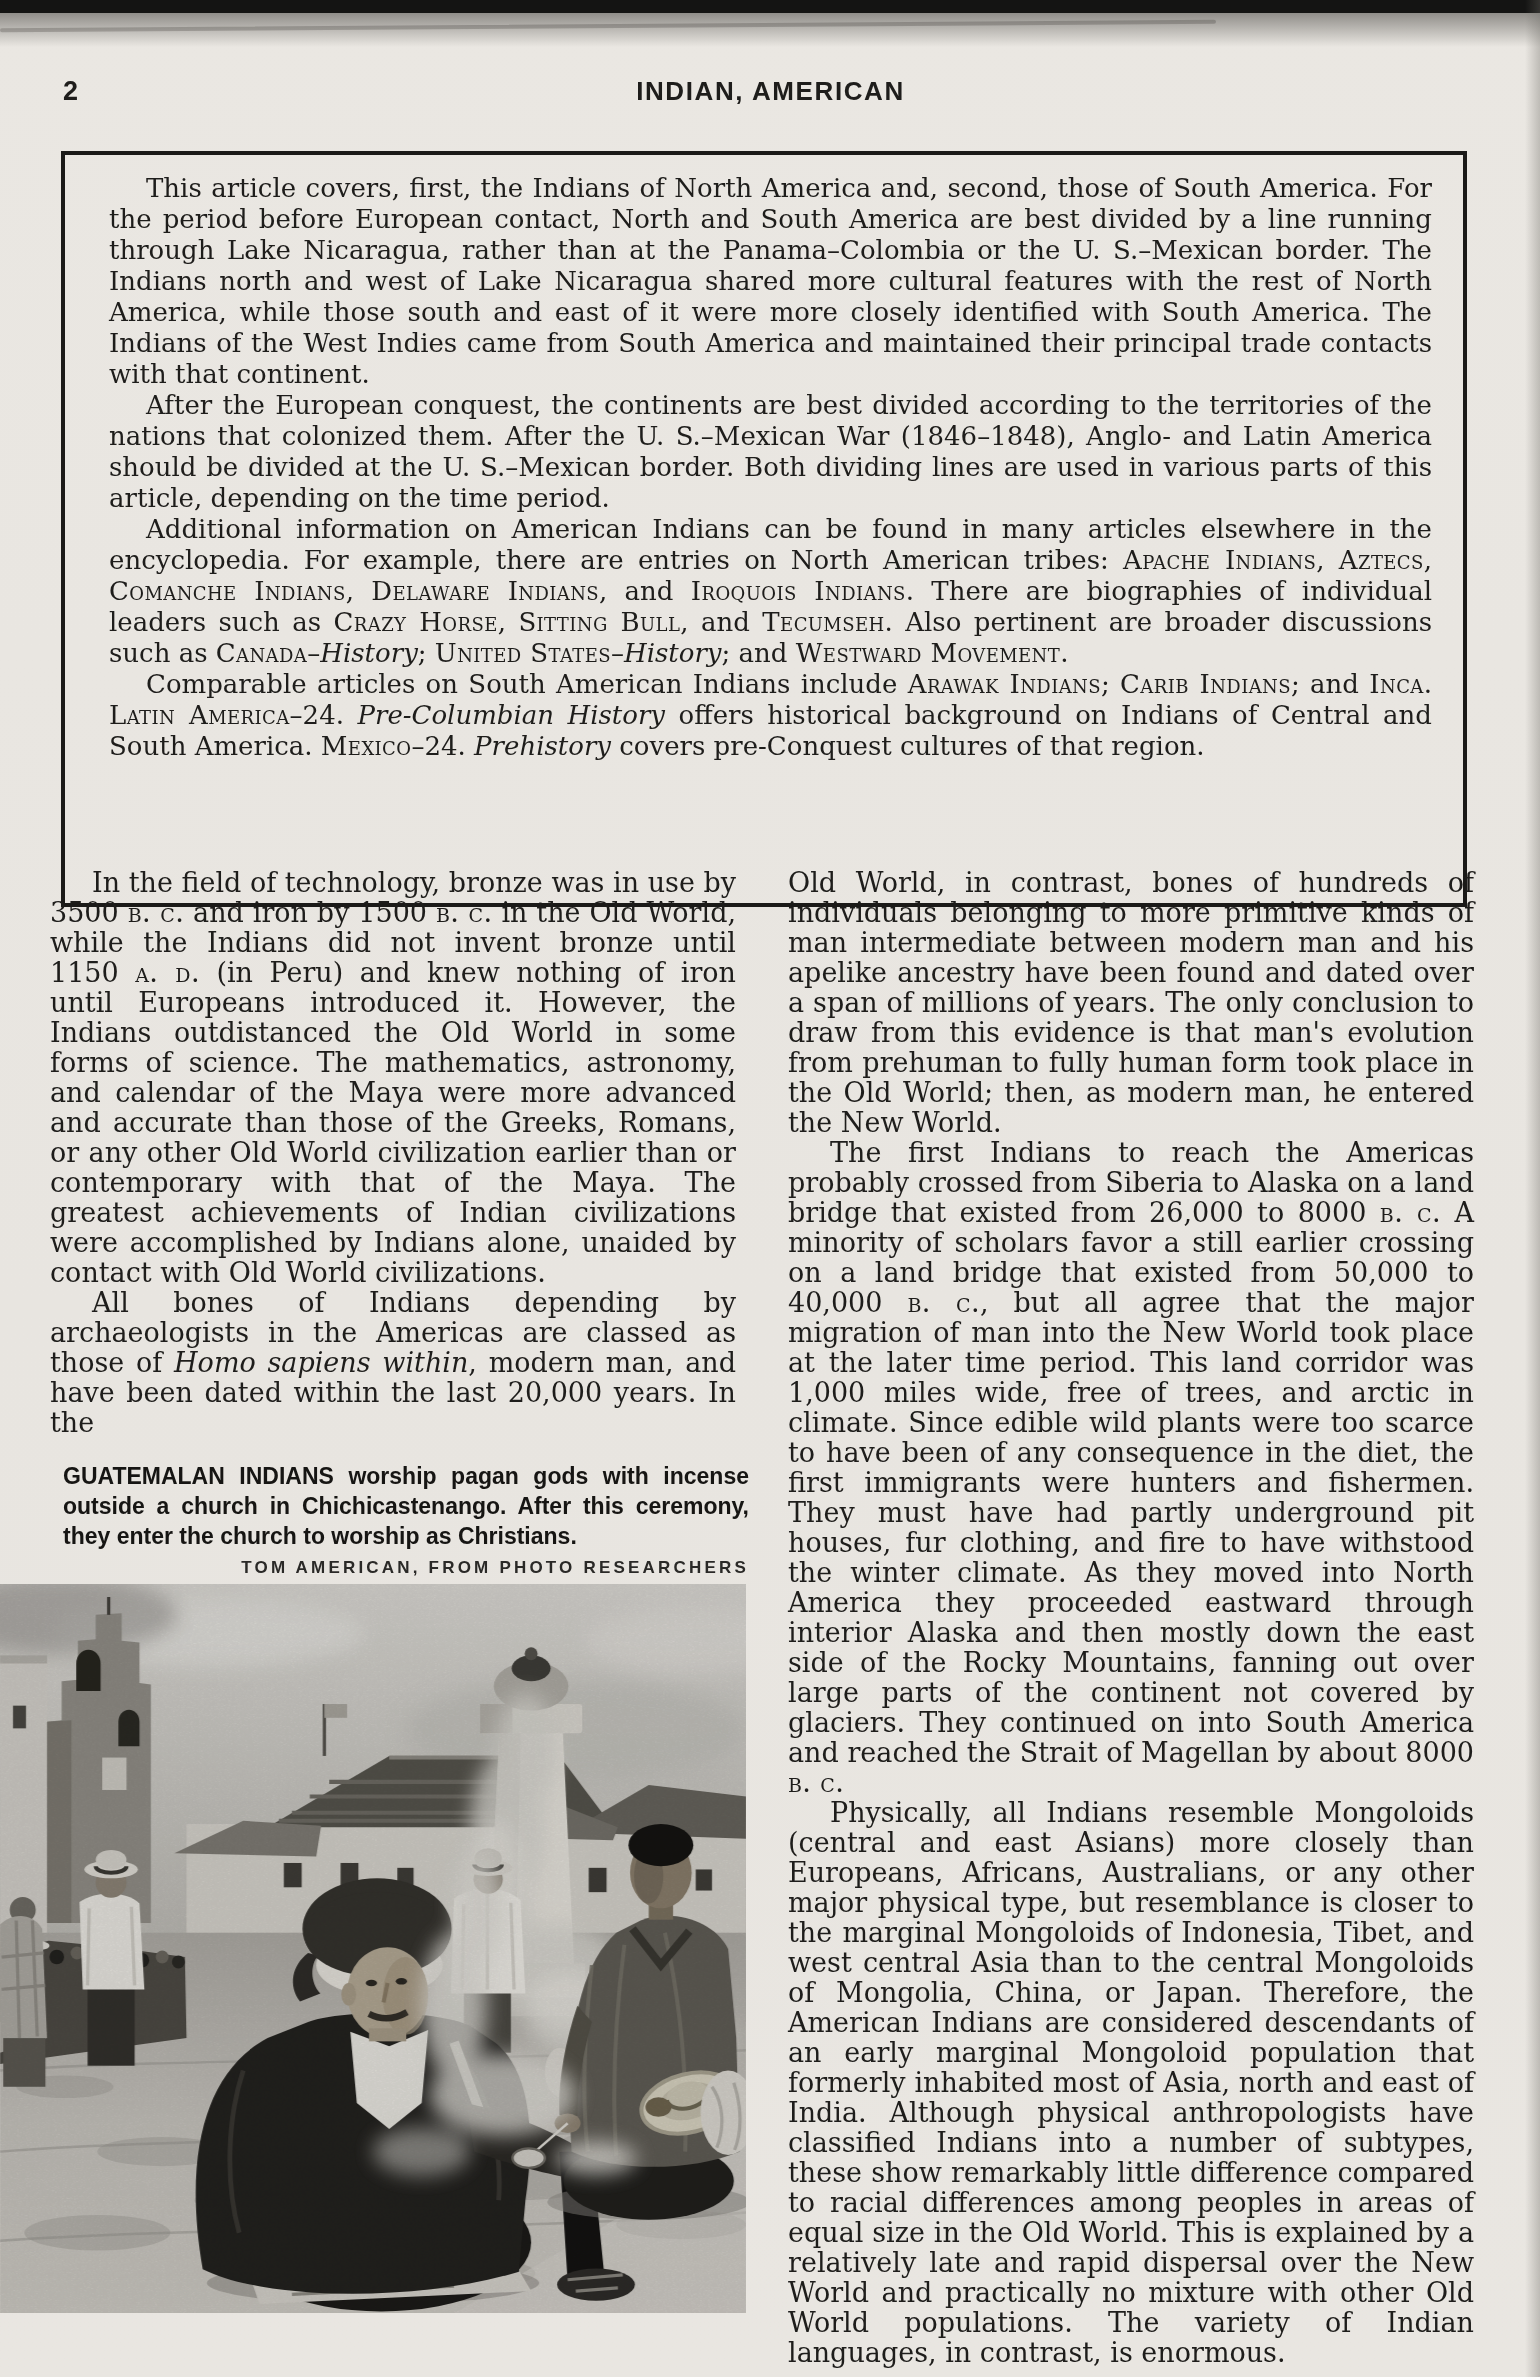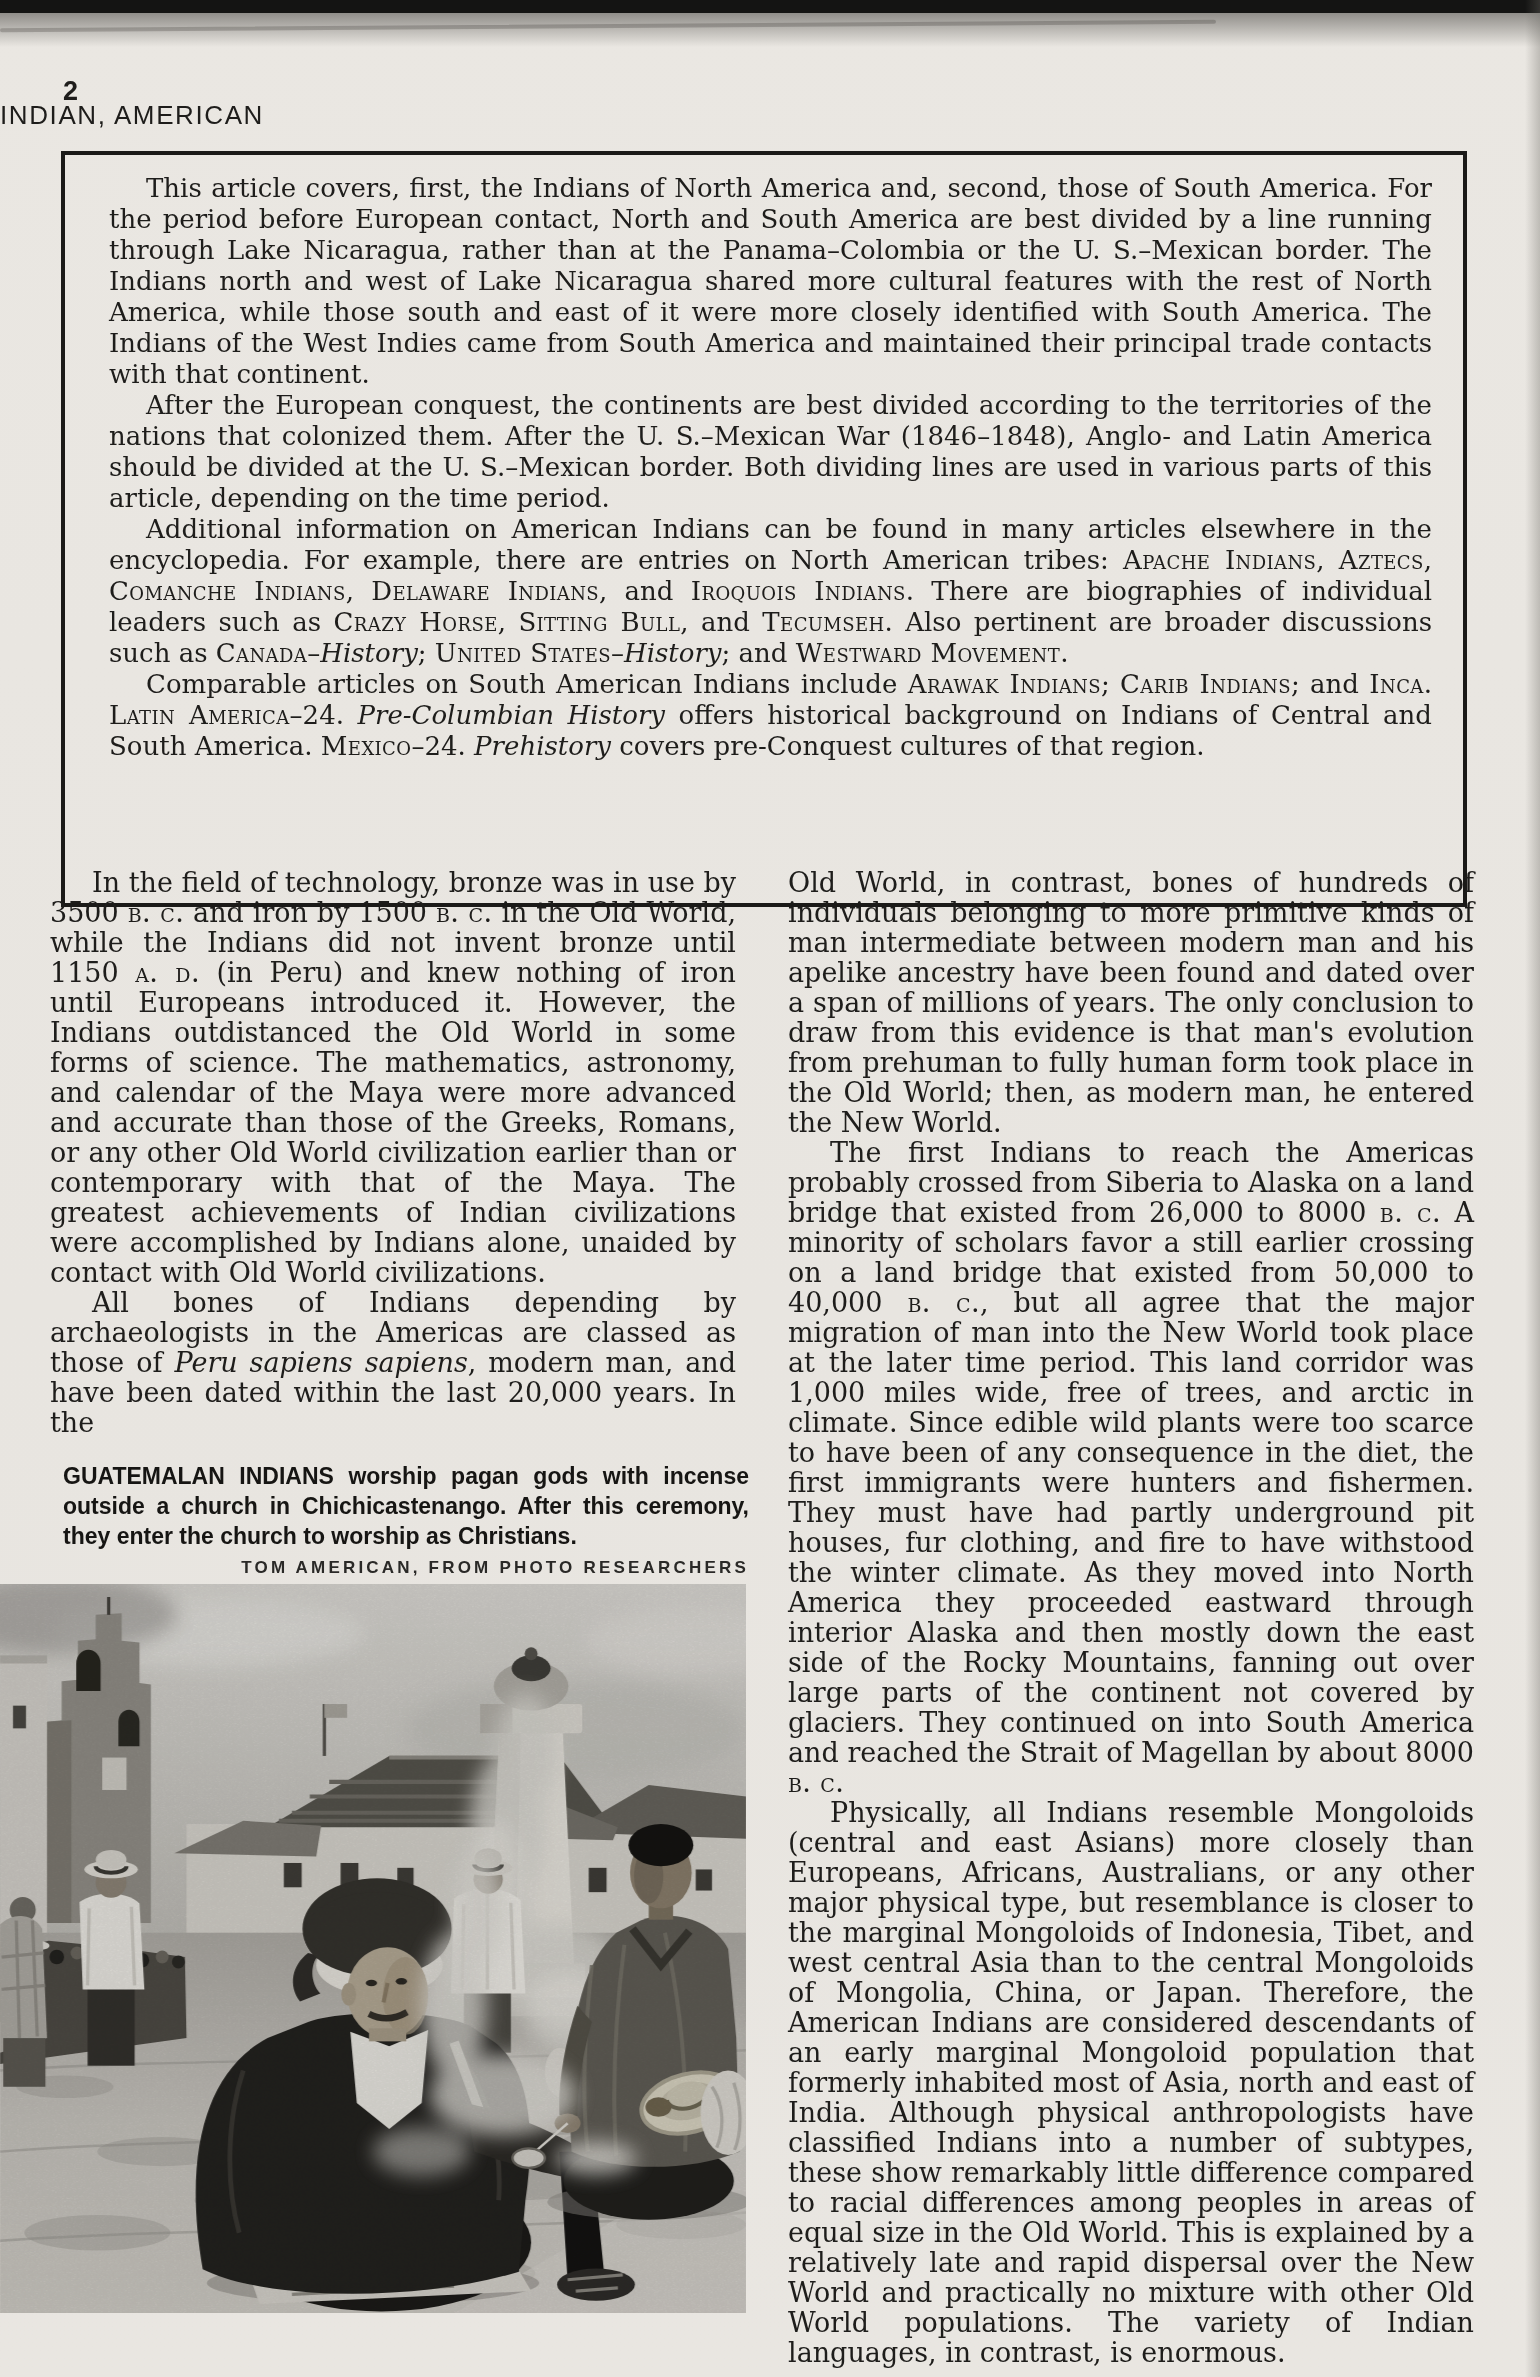--- a/index.html
+++ b/index.html
@@ -10,22 +10,22 @@
   .scan-top{position:absolute;left:0;top:0;width:1541px;height:13px;background:#141413;}
   .scan-top-fade{position:absolute;left:0;top:13px;width:1541px;height:34px;
         background:linear-gradient(180deg,rgba(70,68,64,.55),rgba(70,68,64,0));}
   .scan-streak{position:absolute;left:0;top:24px;width:1216px;height:4px;
         background:rgba(60,58,55,.28);transform:rotate(-.4deg);border-radius:2.4px;}
   .scan-right{position:absolute;right:0;top:0;width:16px;height:2377px;
         background:linear-gradient(270deg,rgba(110,108,102,.38),rgba(110,108,102,0));}
   
   .pagenum{position:absolute;left:63px;top:76px;font-family:"Liberation Sans",sans-serif;
         font-weight:700;font-size:27px;}
-  .title{position:absolute;left:0;top:76px;width:1541px;text-align:left;
-        font-family:"Liberation Sans",sans-serif;font-weight:400;font-size:26px;letter-spacing:1.6px;margin-top:24px;}
+  .title{position:absolute;left:0;top:76px;width:1541px;text-align:center;
+        font-family:"Liberation Sans",sans-serif;font-weight:700;font-size:26px;letter-spacing:1.6px;}
   
   .introbox{position:absolute;left:61px;top:151px;width:1406px;height:756px;box-sizing:border-box;
         border:4px solid #1b1a18;padding:18px 31px 8px 44px;overflow:hidden;}
   .introbox p{margin:0;font-size:26px;line-height:31px;text-align:justify;text-indent:37px;}
   
   .col{position:absolute;top:868px;width:686px;}
   .col-left{left:50px;}
   .col-right{left:788px;}
   .col p{margin:0;font-size:27px;line-height:30px;text-align:justify;text-indent:42px;}
   .col p.cont{text-indent:0;}
@@ -55,21 +55,21 @@
 
   <div class="introbox">
     <p><span>This article covers, first, the Indians of North America and, second, those of South America. For the period before European contact, North and South America are best divided by a line running through Lake Nicaragua, rather than at the Panama–Colombia or the U. S.–Mexican border. The Indians north and west of Lake Nicaragua shared more cultural features with the rest of North America, while those south and east of it were more closely identified with South America. The Indians of the West Indies came from South America and maintained their principal trade contacts with that continent.</span></p>
     <p><span>After the European conquest, the continents are best divided according to the territories of the nations that colonized them. After the U. S.–Mexican War (1846–1848), Anglo- and Latin America should be divided at the U. S.–Mexican border. Both dividing lines are used in various parts of this article, depending on the time period.</span></p>
     <p><span>Additional information on American Indians can be found in many articles elsewhere in the encyclopedia. For example, there are entries on North American tribes: </span><span class="seg-sc">Apache Indians</span><span>, </span><span class="seg-sc">Aztecs</span><span>, </span><span class="seg-sc">Comanche Indians</span><span>, </span><span class="seg-sc">Delaware Indians</span><span>, and </span><span class="seg-sc">Iroquois Indians</span><span>. There are biographies of individual leaders such as </span><span class="seg-sc">Crazy Horse</span><span>, </span><span class="seg-sc">Sitting Bull</span><span>, and </span><span class="seg-sc">Tecumseh</span><span>. Also pertinent are broader discussions such as </span><span class="seg-sc">Canada</span><span>–</span><span class="seg-it">History</span><span>; </span><span class="seg-sc">United States</span><span>–</span><span class="seg-it">History</span><span>; and </span><span class="seg-sc">Westward Movement</span><span>.</span></p>
     <p><span>Comparable articles on South American Indians include </span><span class="seg-sc">Arawak Indians</span><span>; </span><span class="seg-sc">Carib Indians</span><span>; and </span><span class="seg-sc">Inca</span><span>. </span><span class="seg-sc">Latin America</span><span>–24. </span><span class="seg-it">Pre-Columbian History</span><span> offers historical background on Indians of Central and South America. </span><span class="seg-sc">Mexico</span><span>–24. </span><span class="seg-it">Prehistory</span><span> covers pre-Conquest cultures of that region.</span></p>
   </div>
 
   <div class="col col-left">
     <p><span>In the field of technology, bronze was in use by 3500 </span><span class="seg-sc">b. c.</span><span> and iron by 1500 </span><span class="seg-sc">b. c.</span><span> in the Old World, while the Indians did not invent bronze until 1150 </span><span class="seg-sc">a. d.</span><span> (in Peru) and knew nothing of iron until Europeans introduced it. However, the Indians outdistanced the Old World in some forms of science. The mathematics, astronomy, and calendar of the Maya were more advanced and accurate than those of the Greeks, Romans, or any other Old World civilization earlier than or contemporary with that of the Maya. The greatest achievements of Indian civilizations were accomplished by Indians alone, unaided by contact with Old World civilizations.</span></p>
-    <p><span>All bones of Indians depending by archaeologists in the Americas are classed as those of </span><span class="seg-it">Peru sapiens sapiens</span><span>, modern man, and have been dated within the last 20,000 years. In the</span></p>
+    <p><span>All bones of Indians depending by archaeologists in the Americas are classed as those of </span><span class="seg-it">Homo sapiens within</span><span>, modern man, and have been dated within the last 20,000 years. In the</span></p>
   </div>
 
   <div class="col col-right">
     <p class="cont"><span>Old World, in contrast, bones of hundreds of individuals belonging to more primitive kinds of man intermediate between modern man and his apelike ancestry have been found and dated over a span of millions of years. The only conclusion to draw from this evidence is that man's evolution from prehuman to fully human form took place in the Old World; then, as modern man, he entered the New World.</span></p>
     <p><span>The first Indians to reach the Americas probably crossed from Siberia to Alaska on a land bridge that existed from 26,000 to 8000 </span><span class="seg-sc">b. c.</span><span> A minority of scholars favor a still earlier crossing on a land bridge that existed from 50,000 to 40,000 </span><span class="seg-sc">b. c.</span><span>, but all agree that the major migration of man into the New World took place at the later time period. This land corridor was 1,000 miles wide, free of trees, and arctic in climate. Since edible wild plants were too scarce to have been of any consequence in the diet, the first immigrants were hunters and fishermen. They must have had partly underground pit houses, fur clothing, and fire to have withstood the winter climate. As they moved into North America they proceeded eastward through interior Alaska and then mostly down the east side of the Rocky Mountains, fanning out over large parts of the continent not covered by glaciers. They continued on into South America and reached the Strait of Magellan by about 8000 </span><span class="seg-sc">b. c.</span></p>
     <p><span>Physically, all Indians resemble Mongoloids (central and east Asians) more closely than Europeans, Africans, Australians, or any other major physical type, but resemblance is closer to the marginal Mongoloids of Indonesia, Tibet, and west central Asia than to the central Mongoloids of Mongolia, China, or Japan. Therefore, the American Indians are considered descendants of an early marginal Mongoloid population that formerly inhabited most of Asia, north and east of India. Although physical anthropologists have classified Indians into a number of subtypes, these show remarkably little difference compared to racial differences among peoples in areas of equal size in the Old World. This is explained by a relatively late and rapid dispersal over the New World and practically no mixture with other Old World populations. The variety of Indian languages, in contrast, is enormous.</span></p>
   </div>
 
   <div class="caption-block">
     <p class="cap">GUATEMALAN INDIANS worship pagan gods with incense outside a church in Chichicastenango. After this ceremony, they enter the church to worship as Christians.</p>

